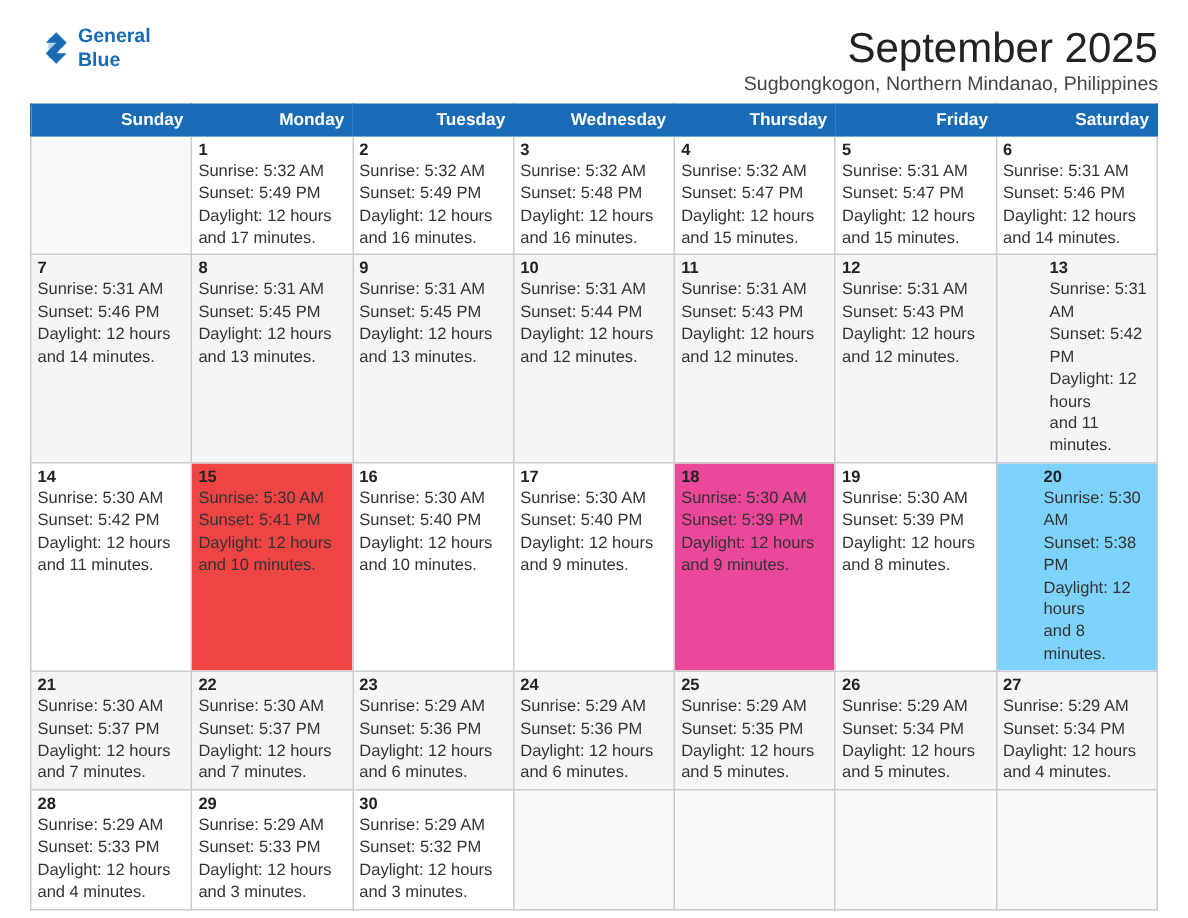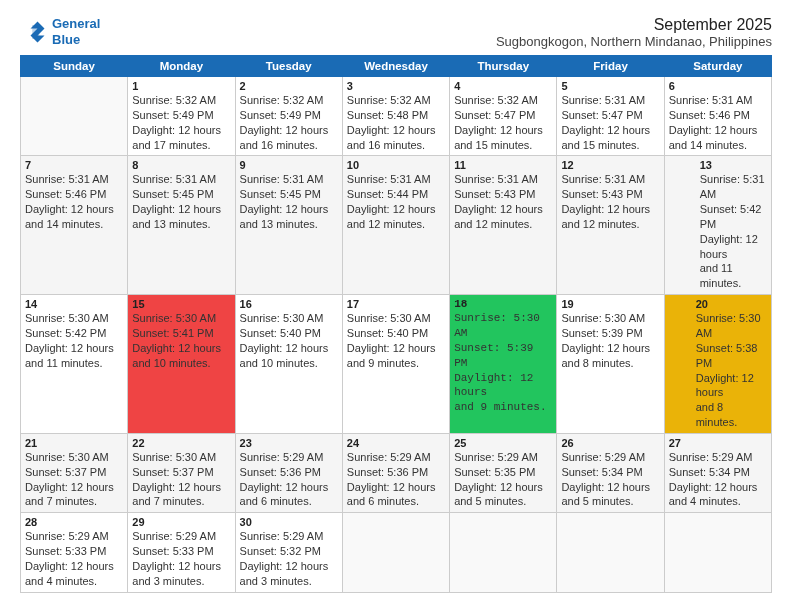--- a/index.html
+++ b/index.html
@@ -37,40 +37,40 @@
       color: #1a6bb5;
     }
     .logo-icon {
       width: 28px;
       height: 28px;
     }
     .title-block {
       text-align: right;
     }
     .month-title {
-      font-size: 16px;
+      font-size: 28px;
       font-weight: normal;
       color: #222;
     }
     .location {
       font-size: 13px;
       color: #444;
     }
     .calendar {
       width: 100%;
       border-collapse: collapse;
       border: 1px solid #ccc;
     }
     .calendar th {
       background: #1a6bb5;
       color: #fff;
       font-size: 11.5px;
       font-weight: bold;
       padding: 4px 5px;
-      text-align: center;
+      text-align: right;
       border: 1px solid #1a6bb5;
     }
     .calendar td {
       border: 1px solid #ccc;
       vertical-align: top;
       padding: 3px 4px;
       width: calc(100% / 7);
       background: #fff;
     }
     .calendar td.empty {
@@ -244,35 +244,35 @@
 Daylight: 12 hours
 and 10 minutes.</div>
           </td>
           <td style="background: rgb(255, 255, 255);">
             <span class="day-num">17</span>
             <div class="day-info" style="white-space: pre-line;">Sunrise: 5:30 AM
 Sunset: 5:40 PM
 Daylight: 12 hours
 and 9 minutes.</div>
           </td>
-          <td style="background: #22c55e; font-family: Liberation Mono, monospace;">
+          <td style="background: #ec4899;">
             <span class="day-num">18</span>
             <div class="day-info" style="white-space: pre-line;">Sunrise: 5:30 AM
 Sunset: 5:39 PM
 Daylight: 12 hours
 and 9 minutes.</div>
           </td>
           <td style="background: rgb(255, 255, 255);">
             <span class="day-num">19</span>
             <div class="day-info" style="white-space: pre-line;">Sunrise: 5:30 AM
 Sunset: 5:39 PM
 Daylight: 12 hours
 and 8 minutes.</div>
           </td>
-          <td style="background: #eab308; padding-left: 31px;">
+          <td style="background: #7dd3fc; padding-left: 31px;">
             <span class="day-num">20</span>
             <div class="day-info" style="white-space: pre-line;">Sunrise: 5:30 AM
 Sunset: 5:38 PM
 Daylight: 12 hours
 and 8 minutes.</div>
           </td>
         </tr>
         <tr>
           <td style="background: rgb(245, 245, 245);">
             <span class="day-num">21</span>

